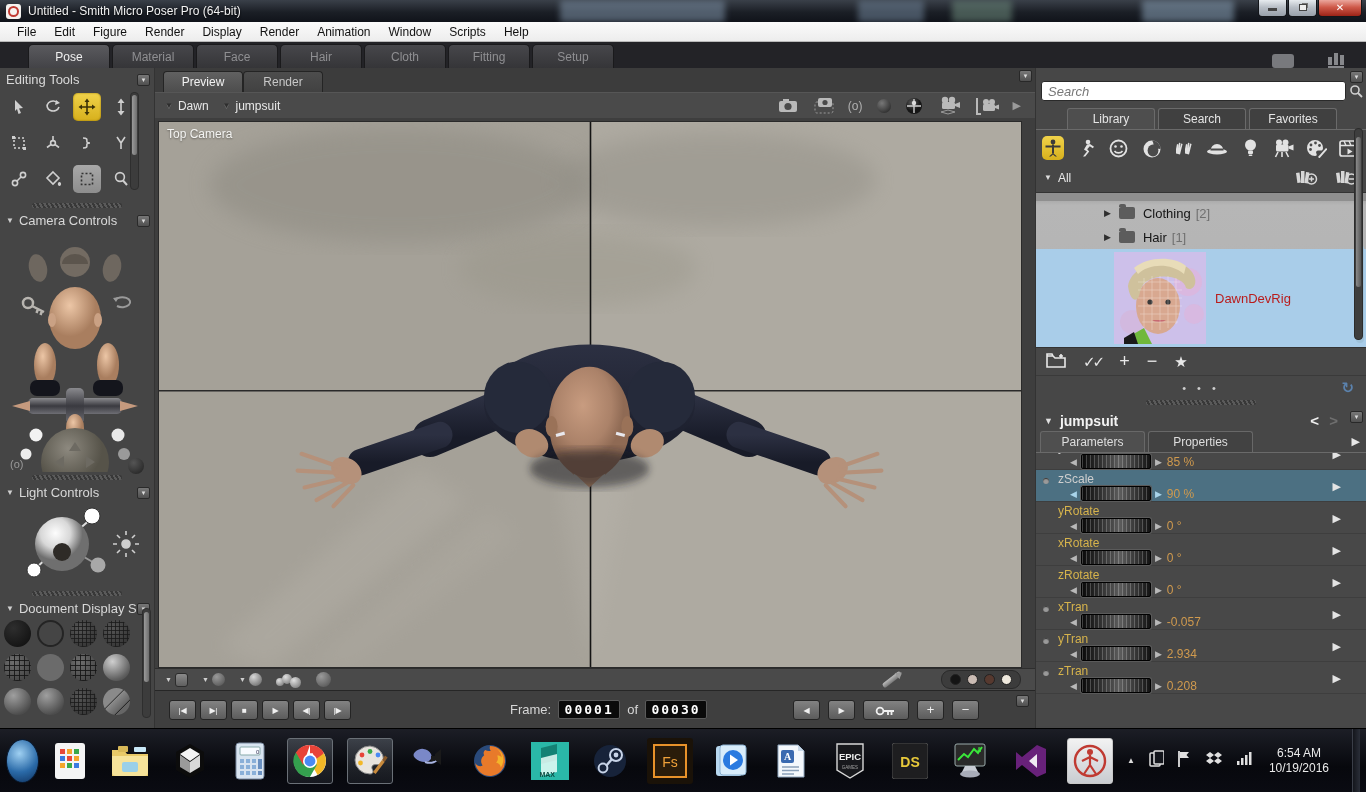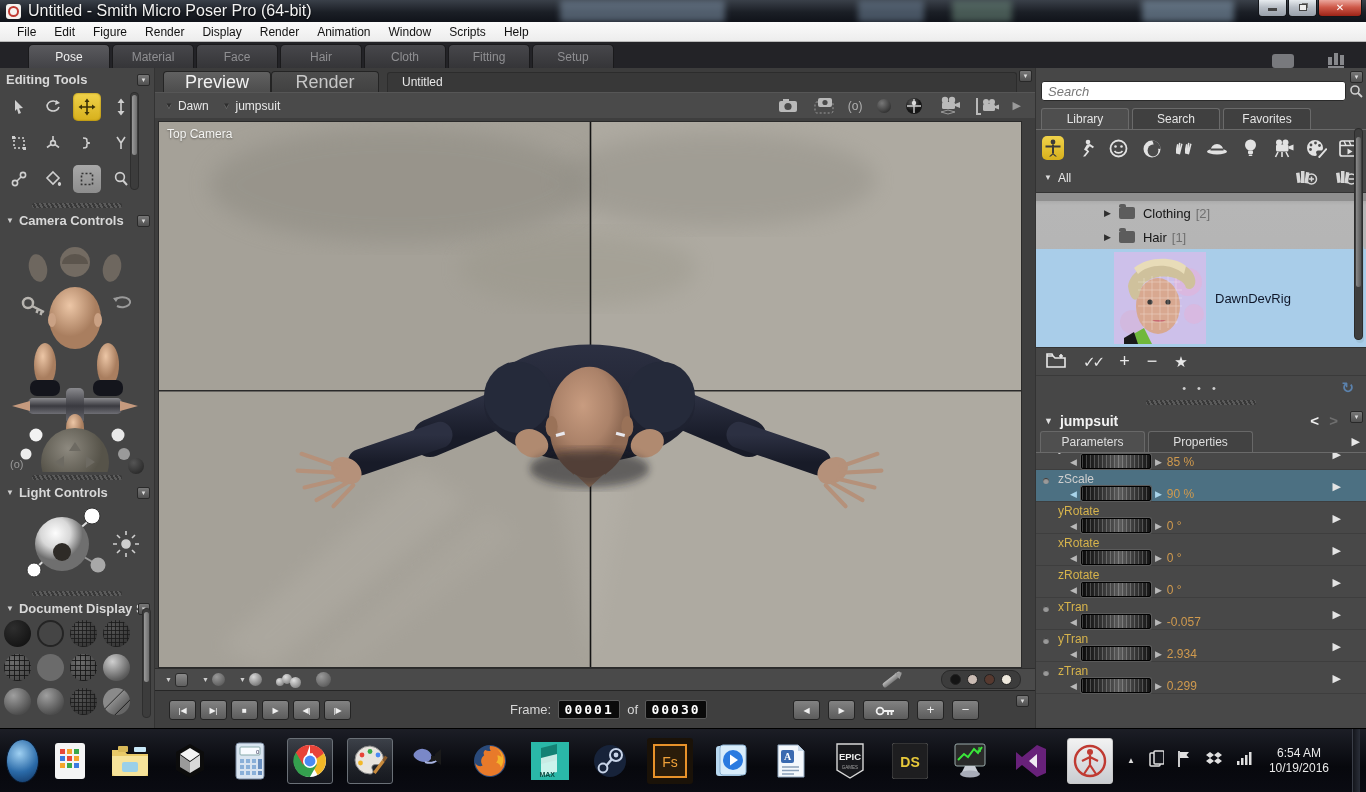--- a/index.html
+++ b/index.html
@@ -7,21 +7,21 @@
   body { font-family:"Liberation Sans","DejaVu Sans",sans-serif; font-size:12px; -webkit-font-smoothing:antialiased; }
   #app { position:relative; width:1366px; height:792px; }
 
   
   .titlebar { position:absolute; left:0; top:0; width:1366px; height:22px;
     background:linear-gradient(#3a4049,#1b1f26 55%,#10131a); display:flex; align-items:center; }
   .glass { position:absolute; top:0; height:22px; filter:blur(3px); opacity:.55; border-radius:2px; }
   .appicon { width:15px; height:15px; margin:0 7px 0 6px; background:#f4f2ef; border-radius:3px;
     position:relative; z-index:2; }
   .appicon:after { content:""; position:absolute; inset:2px; border:2px solid #c03a32; border-radius:50%; }
-  .title-text { color:#f2f2f2; font-size:16px; text-shadow:0 1px 2px #000; z-index:2; }
+  .title-text { color:#f2f2f2; font-size:12px; text-shadow:0 1px 2px #000; z-index:2; }
   .winbtns { position:absolute; right:4px; top:0; display:flex; z-index:3; }
   .wbtn { width:29px; height:17px; border:1px solid #14161a; border-top:none; border-radius:0 0 4px 4px;
     background:linear-gradient(#e7ebef,#b8bec6 45%,#98a0aa); color:#333; font-size:10px; line-height:15px;
     text-align:center; margin-left:1px; }
   .wbtn.close { width:44px; background:linear-gradient(#eba79d,#cf5a4a 45%,#9c2317); color:#fff; font-weight:bold; }
   .wbtn .restore-glyph { display:inline-block; width:8px; height:7px; border:1px solid #444; background:#eee;
     box-shadow:2px -2px 0 -1px #777; margin-top:4px; }
   .wbtn .min-glyph { display:inline-block; width:9px; height:3px; background:#444; margin-top:8px; }
 
   
@@ -42,21 +42,21 @@
   .bubble-icon:after { content:""; position:absolute; left:4px; bottom:-5px; border:5px solid transparent;
     border-top-color:#87888c; border-left-width:2px; }
   .books-icon { display:flex; align-items:flex-end; gap:2px; border-bottom:2px solid #87888c; padding-bottom:1px; }
   .books-icon i { display:block; width:4px; background:#87888c; }
 
   
   .main { position:absolute; left:0; top:68px; width:1366px; height:660px; background:#474747; display:flex; }
 
   
   .leftpanel { width:155px; height:660px; background:#454545; border-right:1px solid #333; position:relative; }
-  .sect-head { display:flex; align-items:center; color:#d8d8d8; font-size:13px; padding:4px 4px 2px 6px;font-weight:bold; }
+  .sect-head { display:flex; align-items:center; color:#d8d8d8; font-size:13px; padding:4px 4px 2px 6px; }
   .sect-head .tri { color:#cfcfcf; font-size:8px; margin-right:5px; }
   .panel-menu-btn { margin-left:auto; width:13px; height:12px; background:linear-gradient(#777,#4f4f4f);
     border:1px solid #2a2a2a; color:#ddd; font-size:6px; line-height:11px; text-align:center; border-radius:2px; }
   .grip { height:5px; background:repeating-linear-gradient(60deg,#5a5a5a 0 2px,#383838 2px 4px);
     width:90px; margin:1px auto; border-radius:2px; }
   .tools-grid { display:grid; grid-template-columns:repeat(4,34px); justify-content:start;
     padding-left:5px; row-gap:8px; margin-top:4px; }
   .tool { width:28px; height:28px; display:flex; align-items:center; justify-content:center; border-radius:5px; }
   .tool svg { stroke:#cfcfcf; fill:none; stroke-width:1.6; }
   .tool.active-yellow { background:linear-gradient(#f0d24a,#d7b01c); box-shadow:inset 0 0 2px #8a6d00; }
@@ -79,22 +79,22 @@
       radial-gradient(circle at 35% 30%,#555,#2d2d2d); }
   .sph-flat { background:#6b6b6b; }
   .sph-smooth { background:radial-gradient(circle at 35% 28%,#cfcfcf,#5e5e5e 70%,#3c3c3c); }
   .sph-smooth2 { background:radial-gradient(circle at 35% 28%,#9f9f9f,#4c4c4c 75%); }
   .sph-toon { background:linear-gradient(135deg,#8a8a8a 40%,#2e2e2e 42%,#8a8a8a 44%,#666 70%,#222 72%,#666 74%),
       radial-gradient(circle at 35% 30%,#888,#444); }
 
   
   .center { flex:1; display:flex; flex-direction:column; background:#3e3e3e; position:relative; }
   .doctabs { height:24px; background:#3c3c3c; display:flex; align-items:flex-end; padding-left:8px; position:relative; }
-  .dtab { width:108px; height:21px; border:1px solid #242424; border-bottom:none; border-radius:4px 4px 0 0;
-    text-align:center; line-height:20px; font-size:18px; color:#c7c7c7; background:linear-gradient(#4d4d4d,#414141); }
+  .dtab { width:80px; height:21px; border:1px solid #242424; border-bottom:none; border-radius:4px 4px 0 0;
+    text-align:center; line-height:20px; font-size:12px; color:#c7c7c7; background:linear-gradient(#4d4d4d,#414141); }
   .dtab.active { background:linear-gradient(#616161,#4d4d4d); color:#f2f2f2; }
   .docname { flex:1; height:20px; margin:0 18px 0 8px; background:#383838; border:1px solid #2c2c2c;
     border-bottom:none; border-radius:3px 3px 0 0; color:#e8e8e8; padding:2px 0 0 14px; font-size:12px; }
   .corner-btn { position:absolute; right:3px; top:2px; width:13px; height:12px; background:linear-gradient(#787878,#505050);
     border:1px solid #282828; color:#ddd; font-size:6px; text-align:center; line-height:11px; border-radius:2px; }
   .camerabar { height:26px; background:#4a4a4a; border-top:1px solid #565656; display:flex; align-items:center;
     padding-left:10px; color:#e8e8e8; }
   .selwidget { display:flex; align-items:center; margin-right:14px; font-size:12px; }
   .selwidget .tri { font-size:8px; color:#2e2e2e; text-shadow:0 1px 0 #777; margin-right:5px; }
   .cambar-icons { margin-left:auto; display:flex; align-items:center; gap:14px; padding-right:14px; }
@@ -132,42 +132,42 @@
   .playhead { position:absolute; left:-2px; top:-8px; width:0; height:0; border:7px solid transparent; border-top:10px solid #41b1cf; }
   .skip-area { margin-left:auto; display:flex; align-items:center; }
 
   
   .rightpanel { width:331px; height:660px; background:#474747; border-left:1px solid #333; position:relative; font-size:12px; }
   .searchrow { padding:13px 20px 0 5px; position:relative; }
   .search-input { width:100%; height:20px; border:1px solid #2a2a2a; border-radius:3px; background:#fff;
     font-style:italic; color:#555; padding:0 6px; font-size:13px; font-family:inherit; }
   .search-input::placeholder { color:#777; font-style:italic; }
   .mag { position:absolute; right:3px; top:16px; }
-  .libtabs { display:flex; padding:7px 0 0 5px; }
+  .libtabs { display:flex; padding:7px 0 0 5px;justify-content:center; }
   .ltab { min-width:88px; text-align:center; color:#e4e4e4; border:1px solid #6a6a6a; border-bottom:none;
     border-radius:3px 3px 0 0; background:#404040; padding:3px 10px; margin-right:3px; font-size:12px; }
   .ltab.active { background:#4e4e4e; }
   .catrow { display:flex; align-items:center; gap:11px; padding:6px 6px 4px 6px; border-top:1px solid #6a6a6a; }
   .cat { width:24px; height:24px; display:flex; align-items:center; justify-content:center; border-radius:5px; }
   .cat svg { fill:#e2e2e2; stroke:none; }
   .cat.active { background:linear-gradient(#f0d24a,#d7b01c); }
   .cat.active svg { fill:#3a3a3a; }
   .allrow { display:flex; align-items:center; color:#e8e8e8; padding:3px 8px 4px 8px; }
   .allrow .tri { font-size:8px; margin-right:6px; color:#ddd; }
   .lib-addrem { margin-left:auto; display:flex; gap:16px; }
   .liblist { height:155px; position:relative; background:linear-gradient(#9a9a9a,#b6b6b6 8%,#b2b2b2); overflow:hidden;
     border-top:1px solid #333; }
   .folder-row { display:flex; align-items:center; height:24px; padding-left:68px; color:#141414; font-size:13px; }
   .folder-row .exp { color:#2e2e2e; font-size:9px; margin-right:8px; }
   .folder-ic { width:16px; height:12px; background:#5c5c5c; border-radius:2px; position:relative; margin-right:8px; }
   .folder-ic:before { content:""; position:absolute; left:0; top:-3px; width:7px; height:3px; background:#5c5c5c; border-radius:2px 2px 0 0; }
   .count { color:#707070; margin-left:5px; }
   .selitem { position:absolute; left:0; right:0; top:56px; bottom:0; background:#a9cde9; display:flex; align-items:center; }
   .thumb { width:92px; height:92px; margin-left:78px; position:relative; overflow:hidden; }
-  .selitem-label { color:#0f172a; font-size:13px; margin-left:9px; }
+  .selitem-label { color:#b91c1c; font-size:13px; margin-left:9px; }
   .libscroll { position:absolute; right:2px; top:52px; width:8px; height:98px; background:#9fc2da; border-radius:4px; }
   .libscroll i { position:absolute; left:1px; top:4px; width:6px; height:42px; background:linear-gradient(90deg,#c9c9c9,#8a8a8a); border-radius:3px; border:1px solid #6f6f6f; }
   .libtools { display:flex; align-items:center; gap:17px; height:28px; padding-left:10px; border-top:1px solid #333;
     color:#e8e8e8; font-size:15px; }
   .dotsrow { height:24px; display:flex; align-items:center; justify-content:center; color:#cfcfcf; letter-spacing:4px;
     border-top:1px solid #3a3a3a; position:relative; font-size:11px; }
   .refresh { position:absolute; right:8px; color:#5b82ad; font-size:15px; font-weight:bold; }
   .paramhead { display:flex; align-items:center; color:#f2f2f2; font-size:14px; font-weight:bold; padding:6px 8px 2px 8px; position:relative; }
   .paramhead .tri { font-size:9px; margin-right:7px; color:#e0e0e0; }
   .pnav { margin-left:auto; margin-right:20px; font-size:15px; }
@@ -467,21 +467,20 @@
       </div>
       <div class="mini-scroll" style="right:3px;top:540px;height:110px;">
           <div class="mini-thumb" style="top:3px;height:70px;"></div>
         </div>
     </div>
 
     <div class="center">
       <div class="doctabs">
         <div class="dtab active">Preview</div>
         <div class="dtab">Render</div>
-        <div class="docname">Untitled</div>
         <div class="corner-btn">▼</div>
       </div>
       <div class="camerabar">
         <span class="selwidget">
           <span class="tri">▼</span>
           <span>Dawn</span>
         </span>
         <span class="selwidget">
           <span class="tri">▼</span>
           <span>jumpsuit</span>
@@ -924,21 +923,21 @@
             </div>
           <span class="rarr">▶</span>
         </div>
         <div class="drow">
           <span class="pdot"></span>
           <div class="dlabel y">zTran</div>
           <div class="dline">
               <span class="darr">◀</span>
               <span class="dialbar"></span>
               <span class="darr">▶</span>
-              <span class="dval">0.299</span>
+              <span class="dval">0.208</span>
             </div>
           <span class="rarr">▶</span>
         </div>
       </div>
       <div class="pscroll">
           <i></i>
         </div>
     </div>
   </div>
 

